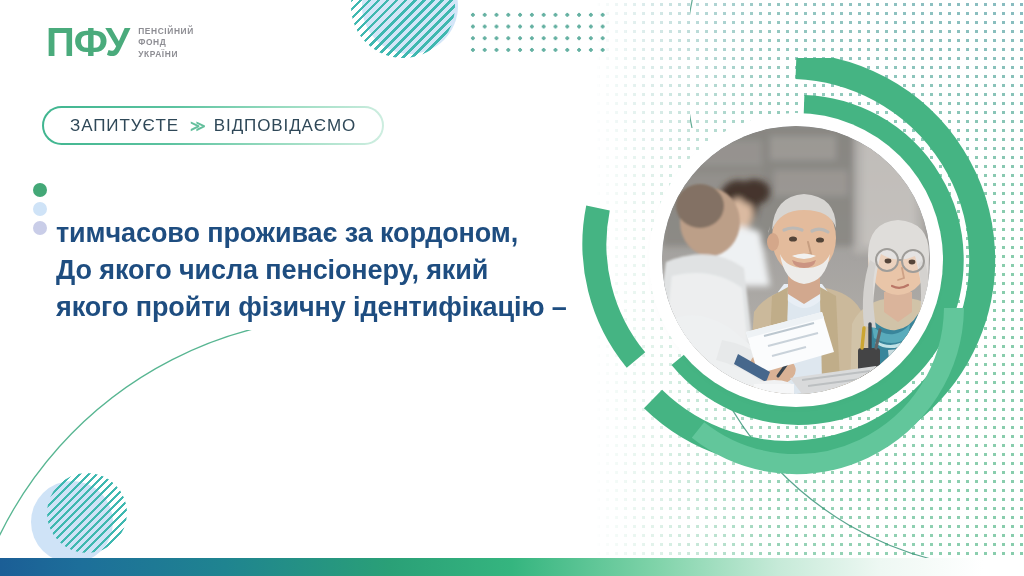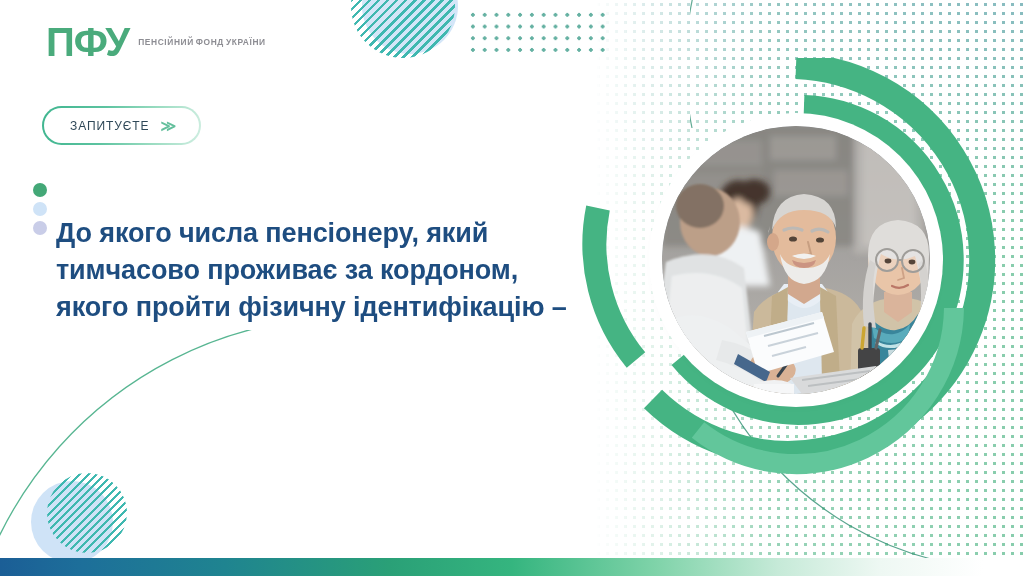--- a/index.html
+++ b/index.html
@@ -148,21 +148,21 @@
   .logo-mark {
     font-family: "Liberation Sans", sans-serif;
     font-weight: 700;
     font-size: 40px;
     letter-spacing: -1px;
     color: #4aab7c;
     line-height: 1;
   }
   .logo-sub {
     display: flex;
-    flex-direction: row;
+    flex-direction: column;
     gap: 2px;
     padding-top: 2px;
     justify-content: space-between;
   }
   .logo-sub span {
     font-size: 8.4px;
     font-weight: 700;
     letter-spacing: 0.6px;
     color: #8d8d93;
     line-height: 1.15;
@@ -182,21 +182,21 @@
     border-radius: 22px;
     background: #ffffff;
     border: 2px solid transparent;
     background-image:
       linear-gradient(#ffffff, #ffffff),
       linear-gradient(100deg, #3fb58f 0%, #5cc3a0 38%, #9adcc1 70%, #cfeee1 100%);
     background-origin: border-box;
     background-clip: padding-box, border-box;
   }
   .pill-text {
-    font-size: 12px;
+    font-size: 17px;
     font-weight: 400;
     letter-spacing: 0.9px;
     color: #2f4858;
     white-space: nowrap;
     font-family: "Liberation Sans", sans-serif;
   }
   .pill-arrow {
     color: #63bf9c;
     font-size: 15px;
     line-height: 1;
@@ -294,31 +294,32 @@
     <div class="logo-sub">
       <span>ПЕНСІЙНИЙ</span>
       <span>ФОНД</span>
       <span>УКРАЇНИ</span>
     </div>
   </div>
 
   <div class="pill">
     <span class="pill-text">ЗАПИТУЄТЕ</span>
     <span class="pill-arrow">≫</span>
+    <span class="pill-text">ВІДПОВІДАЄМО</span>
   </div>
 
   <div class="dots-col">
     <i class="dot-green"></i>
     <i class="dot-blue"></i>
     <i class="dot-purple"></i>
   </div>
 
   <div class="headline">
+    <div>тимчасово проживає за кордоном,</div>
     <div>До якого числа пенсіонеру, який</div>
-    <div>тимчасово проживає за кордоном,</div>
     <div>якого пройти фізичну ідентифікацію –</div>
   </div>
 
   <div class="photo-wrap">
 
     <svg class="ring-svg" viewBox="0 0 448 470">
 
       <path d="M 220 8 A 194 194 0 1 1 77 341" fill="none" stroke="#45b483" stroke-width="26" stroke-linecap="butt"></path>
 
       <path d="M 228 48 A 154 154 0 1 1 104 300" fill="none" stroke="#45b483" stroke-width="22" stroke-linecap="butt"></path>

